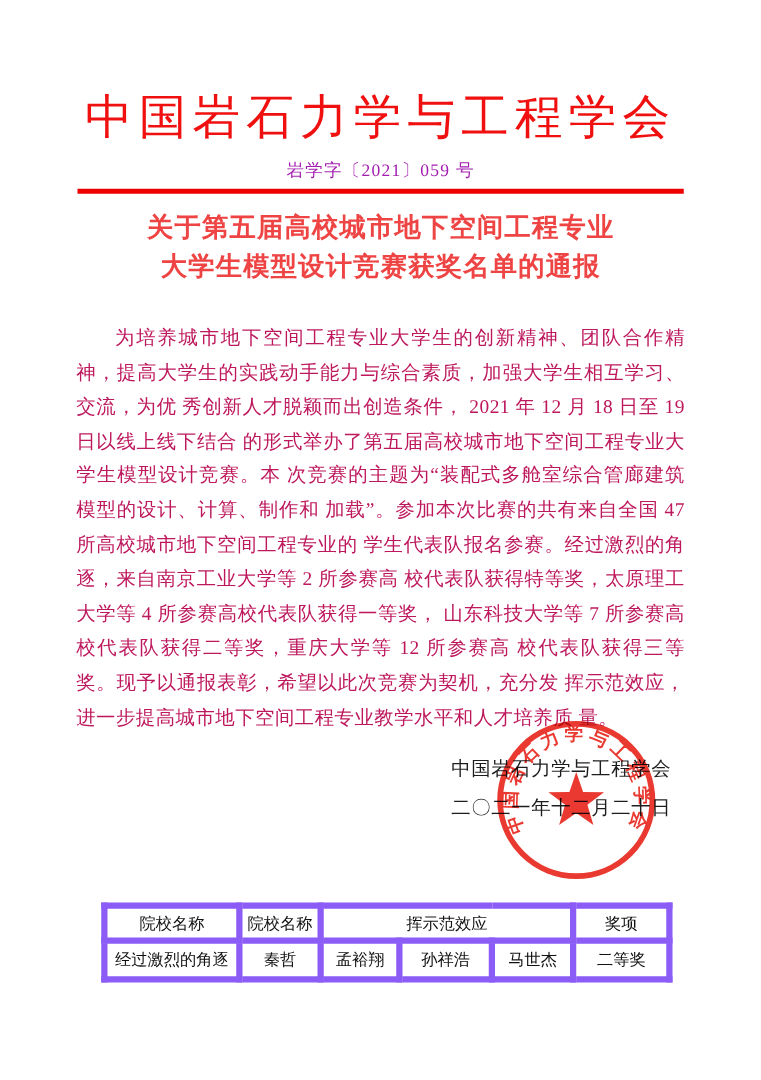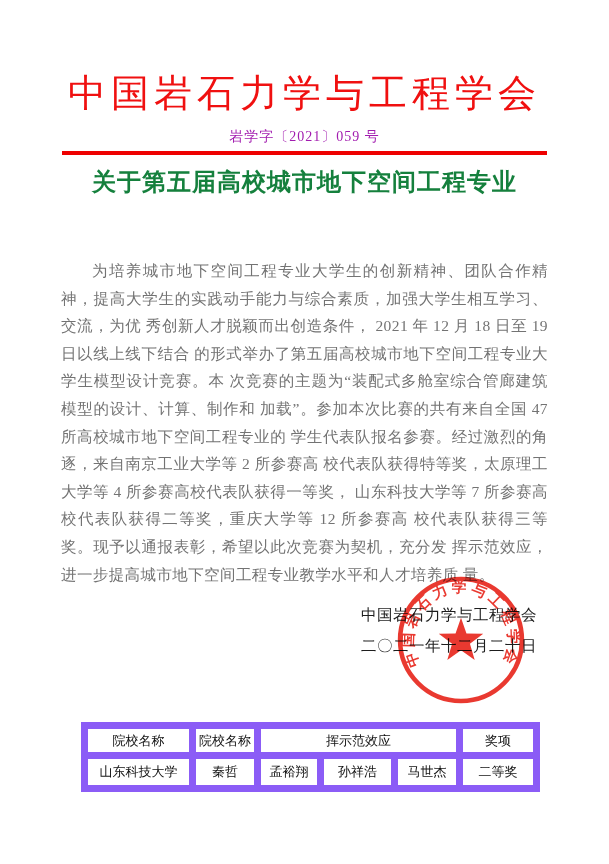--- a/index.html
+++ b/index.html
@@ -17,27 +17,27 @@
   .doc-number{
     position:absolute;top:128px;left:0;width:100%;
     text-align:center;font-size:14px;color:#a21caf;letter-spacing:1px;
   }
   .red-rule{
     position:absolute;top:151px;left:62px;width:485px;height:3.5px;
     background:#ee0000;
   }
   .doc-title{
     position:absolute;top:167px;left:0;width:100%;margin:0;
-    text-align:center;font-size:24px;font-weight:bold;
-    line-height:31px;color:#15803d;letter-spacing:1px;
+    text-align:center;font-size:21px;font-weight:bold;
+    line-height:31px;color:#ef4444;letter-spacing:1px;
   }
   .body-block{
     position:absolute;top:257px;left:61px;width:487px;
     font-size:15.5px;line-height:27.6px;text-align:justify;
-    letter-spacing:0.4px;color:#737373;
+    letter-spacing:0.4px;color:#be185d;
   }
   .body-paragraph{text-indent:2em;margin:0;}
   .attachment-line{margin:0;text-indent:0;}
   .closing-org,.closing-date{
     position:absolute;left:0;right:72px;text-align:right;
     font-size:15.5px;letter-spacing:0.5px;color:#1d1d1d;white-space:nowrap;
   }
   .closing-org{top:605px;}
   .closing-date{top:636px;}
   .seal{
@@ -47,40 +47,41 @@
   .seal text{
     font-family:"Liberation Serif","DejaVu Serif",serif;
     font-size:14.5px;font-weight:bold;letter-spacing:3.5px;
   }
   .awards-table{
     position:absolute;top:722px;left:81px;width:452px;
     border-collapse:collapse;table-layout:fixed;
     font-size:13px;color:#111;
   }
   .awards-table td{
-    border:7px solid #8b5cf6;text-align:center;vertical-align:middle;
+    border:5px solid #8b5cf6;text-align:center;vertical-align:middle;
     padding:0;overflow:hidden;white-space:nowrap;
   }
   .awards-table{border:2px solid #000;}
   .awards-table tr.hdr td{height:23px;}
   .awards-table tr.data td{height:26px;}
 </style>
 </head>
 <body>
 
 <div class="page">
 
   <div class="org-title">中国岩石力学与工程学会</div>
 
   <div class="doc-number">岩学字〔2021〕059 号</div>
 
   <div class="red-rule"></div>
 
   <h1 class="doc-title">
     <span>关于第五届高校城市地下空间工程专业</span><br>
+    <span>大学生模型设计竞赛获奖名单的通报</span>
   </h1>
 
   <div class="body-block">
     <p class="body-paragraph">为培养城市地下空间工程专业大学生的创新精神、团队合作精神，提高大学生的实践动手能力与综合素质，加强大学生相互学习、交流，为优 秀创新人才脱颖而出创造条件， 2021 年 12 月 18 日至 19 日以线上线下结合 的形式举办了第五届高校城市地下空间工程专业大学生模型设计竞赛。本 次竞赛的主题为“装配式多舱室综合管廊建筑模型的设计、计算、制作和 加载”。参加本次比赛的共有来自全国 47 所高校城市地下空间工程专业的 学生代表队报名参赛。经过激烈的角逐，来自南京工业大学等 2 所参赛高 校代表队获得特等奖，太原理工大学等 4 所参赛高校代表队获得一等奖， 山东科技大学等 7 所参赛高校代表队获得二等奖，重庆大学等 12 所参赛高 校代表队获得三等奖。现予以通报表彰，希望以此次竞赛为契机，充分发 挥示范效应，进一步提高城市地下空间工程专业教学水平和人才培养质 量。</p>
   </div>
 
   <div class="closing-org">中国岩石力学与工程学会</div>
   <div class="closing-date">二〇二一年十二月二十日</div>
 
   <svg class="seal" viewBox="0 0 130 130">
@@ -104,21 +105,21 @@
         <col style="width:77px">
     </colgroup>
     <tbody>
         <tr class="hdr">
       <td>院校名称</td>
       <td>院校名称</td>
       <td colspan="3">挥示范效应</td>
       <td>奖项</td>
     </tr>
     <tr class="data">
-      <td>山东科技大学</td>
+      <td>经过激烈的角逐</td>
       <td>秦哲</td>
       <td>孟裕翔</td>
       <td>孙祥浩</td>
       <td>马世杰</td>
       <td>二等奖</td>
     </tr>
   </tbody>
     </table>
 
 </div>

